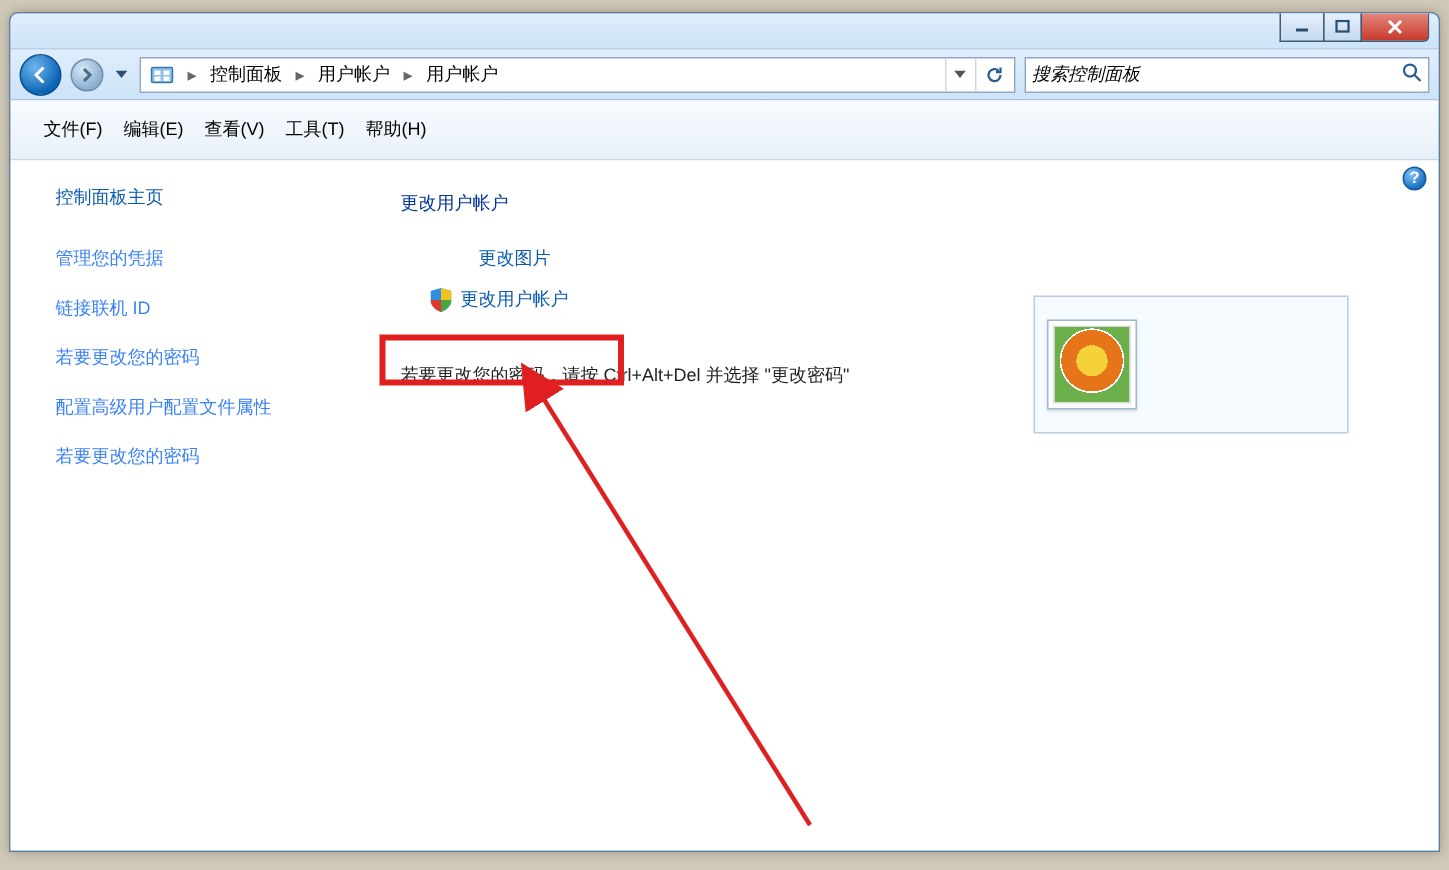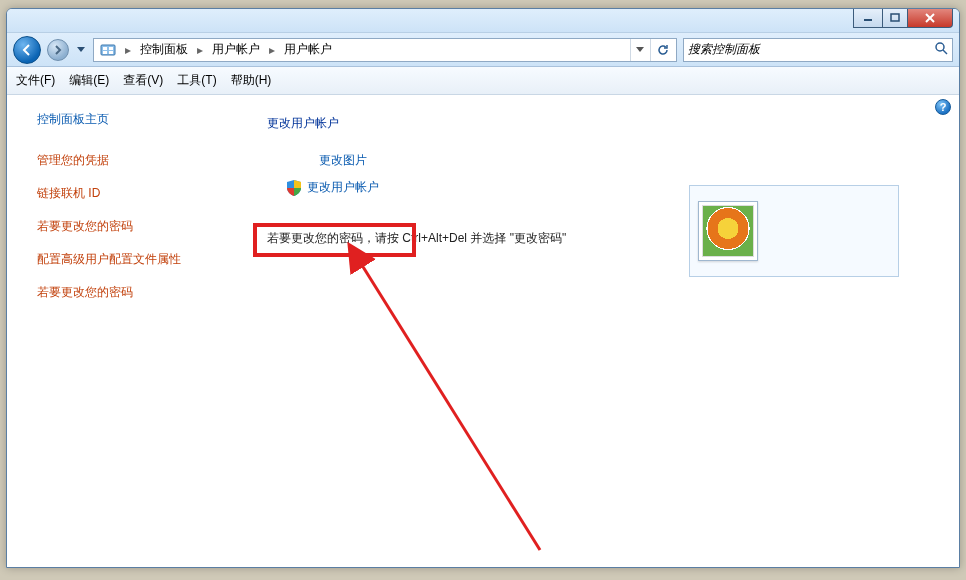--- a/index.html
+++ b/index.html
@@ -54,31 +54,31 @@
   .addr .refresh { width:24px; height:22px; border-left:1px solid #cfd9e4; display:flex; align-items:center; justify-content:center; color:#2a5d93;}
 
   .search {
     width: 270px; height: 24px; background: #fff; border: 1px solid #8fa9c4;
     display: flex; align-items: center; padding: 0 4px; color:#000000; font-style: italic;
   }
   .search .mag { margin-left:auto; color:#2a5d93; }
 
   
   .menubar {
-    height: 28px; background: linear-gradient(#f7fbff, #e8f0f8);
+    height: 40px; background: linear-gradient(#f7fbff, #e8f0f8);
     border-bottom: 1px solid #c9d7e5; display: flex; align-items: center;
-    padding: 0 9px; gap: 14px;
+    padding: 0 22px; gap: 14px;
   }
   .menubar .mi { cursor: default; }
 
   
   .content { flex:1; display:flex; position:relative; background:#fff; }
   .sidebar { width: 230px; padding: 16px 10px 10px 30px; }
   .sidebar .home-link { color:#0a5bb0; margin-bottom: 24px; display:block; }
-  .sidebar .side-link { color:#c2410c; margin-bottom: 16px; display:block; }
+  .sidebar .side-link { color:#3b82f6; margin-bottom: 16px; display:block; }
 
   .main { flex:1; padding: 20px 20px 10px 30px; position:relative; }
   .main h1 { font-size: 12px; color:#003399; font-weight: normal; margin-bottom: 20px; }
   .task-list { margin-left: 20px; }
   .task { display:flex; align-items:center; gap:6px; margin-bottom: 10px; color:#0a5bb0; cursor:default; }
   .task.plain { margin-left: 32px; }
   .shield { width:14px; height:16px; }
   .highlight-box {
     position:absolute; border:4px solid #e02020; pointer-events:none;
     left: 253px; top: 223px; width: 163px; height: 34px;

